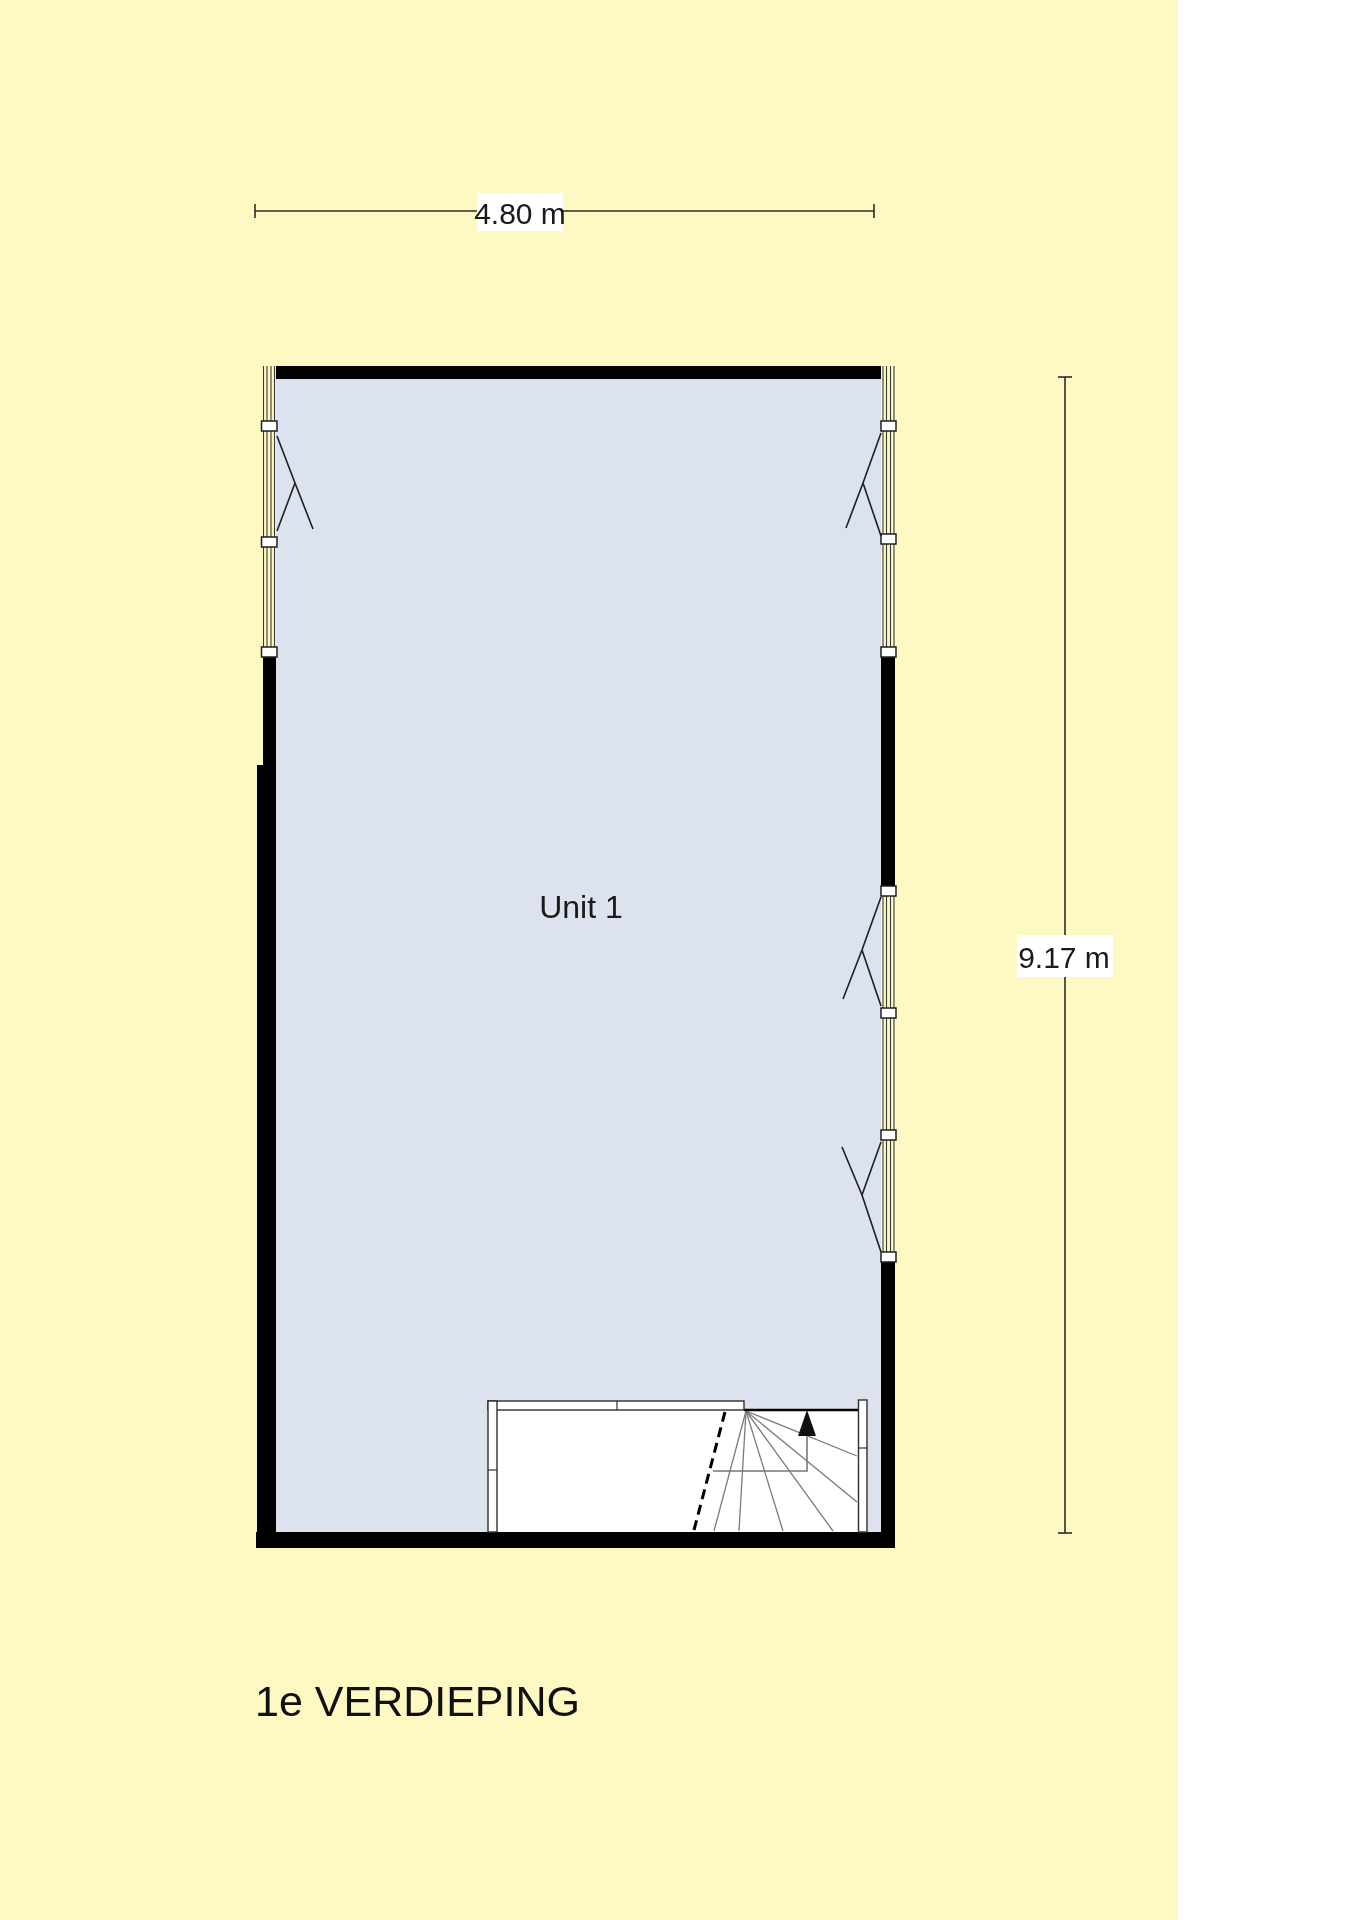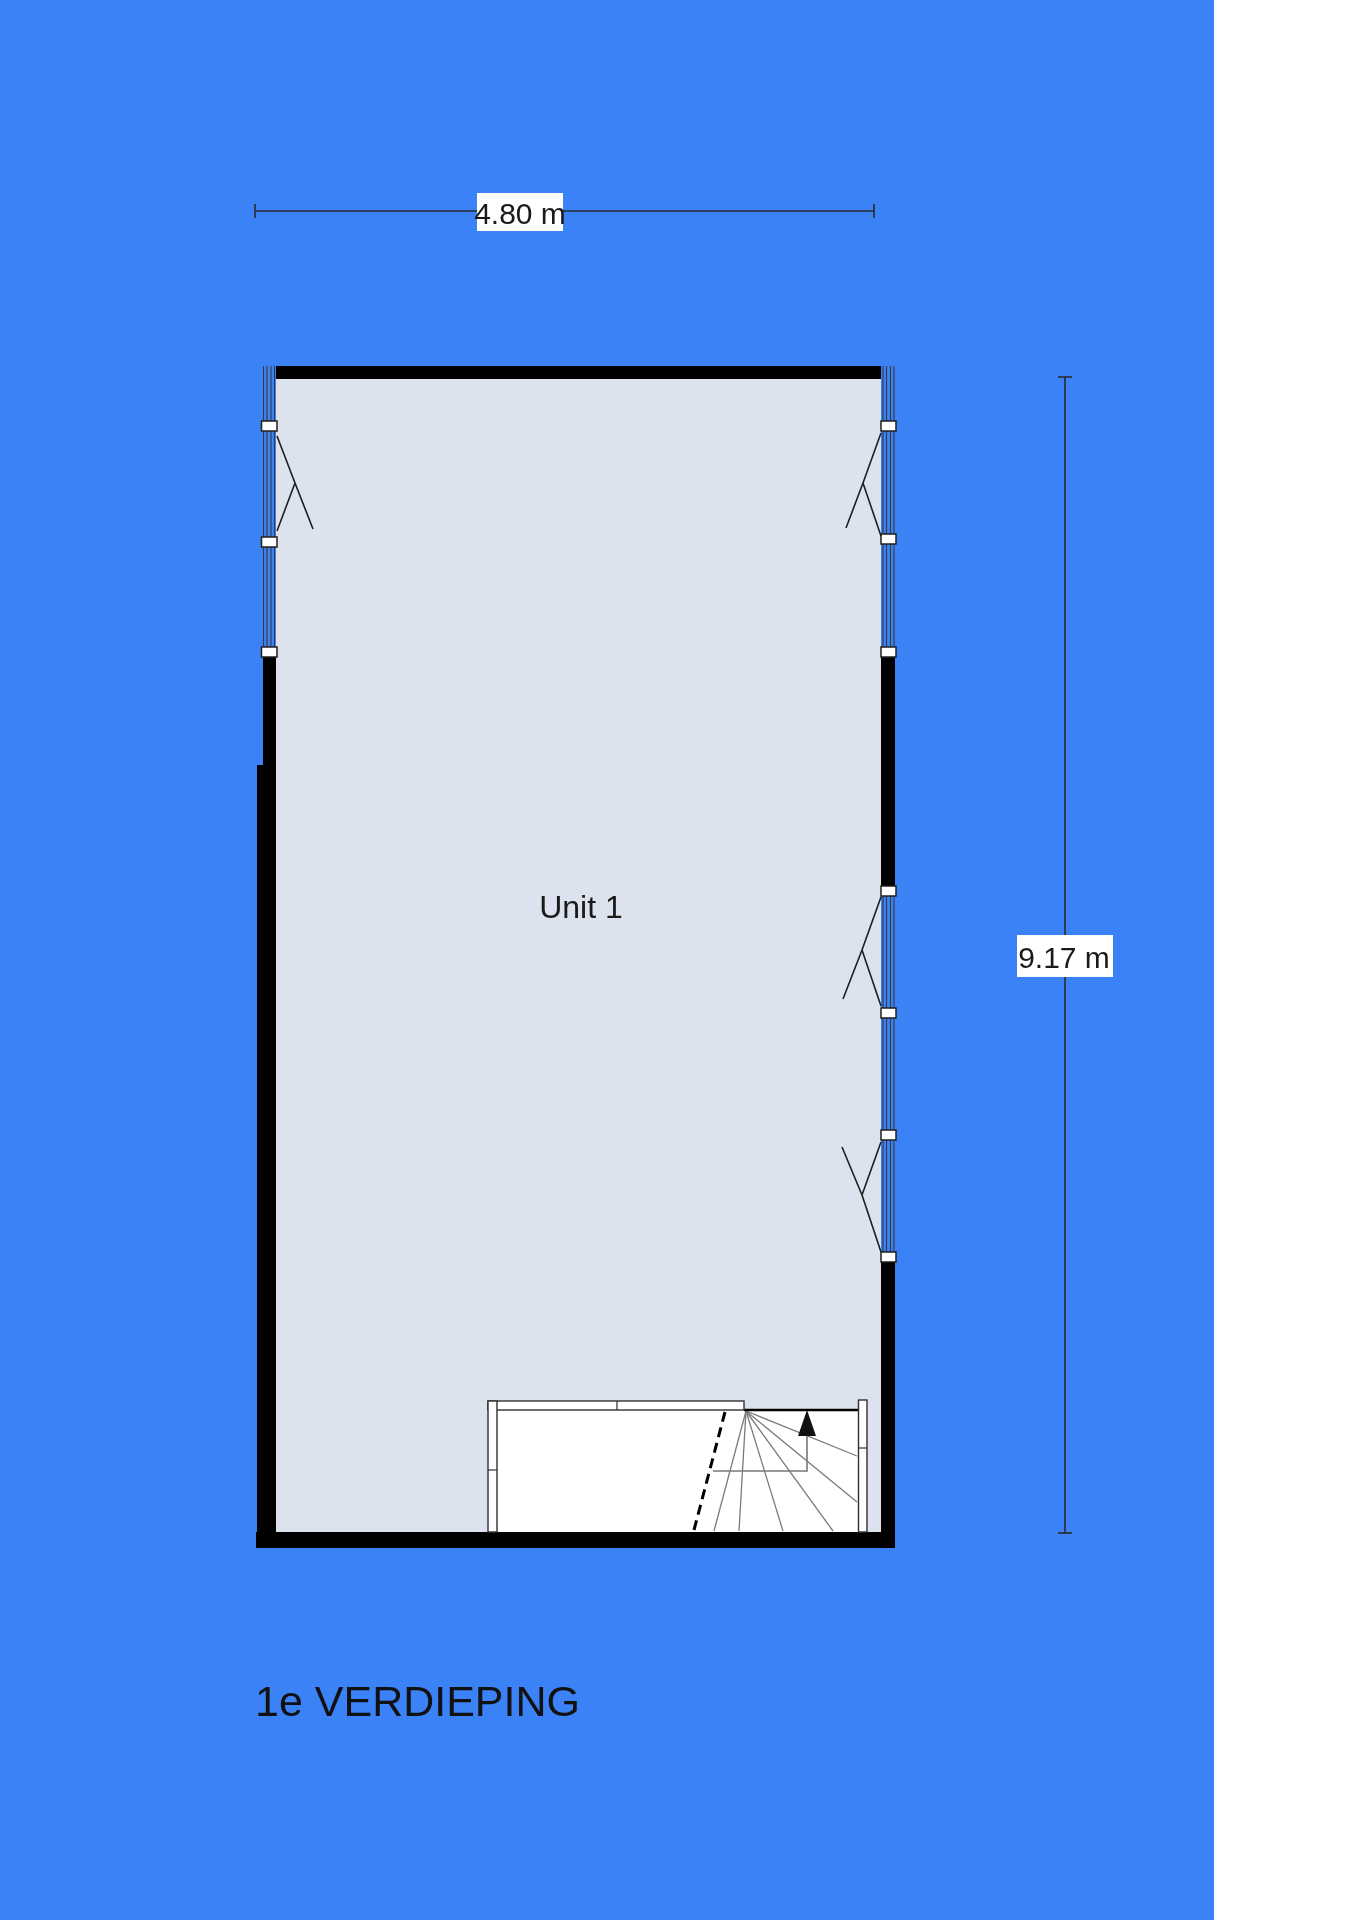--- a/index.html
+++ b/index.html
@@ -5,23 +5,22 @@
   html, body {
     margin: 0;
     padding: 0;
     background: #ffffff;
     font-family: "Liberation Sans", sans-serif;
   }
   .canvas {
     position: relative;
     width: 1178px;
     height: 1920px;
-    background: #3b82f6;
+    background: #fef9c3;
     overflow: hidden;
-    padding-left: 36px;
   }
   .canvas svg {
     position: absolute;
     inset: 0;
     display: block;
   }
   .dim-line   { stroke: #2a2a2a; stroke-width: 1.6; }
   .wall       { fill: #000000; }
   .win-line   { stroke: #3a3a3a; stroke-width: 1.1; }
   .mullion    { fill: #ffffff; stroke: #1f1f1f; stroke-width: 1.5; }

